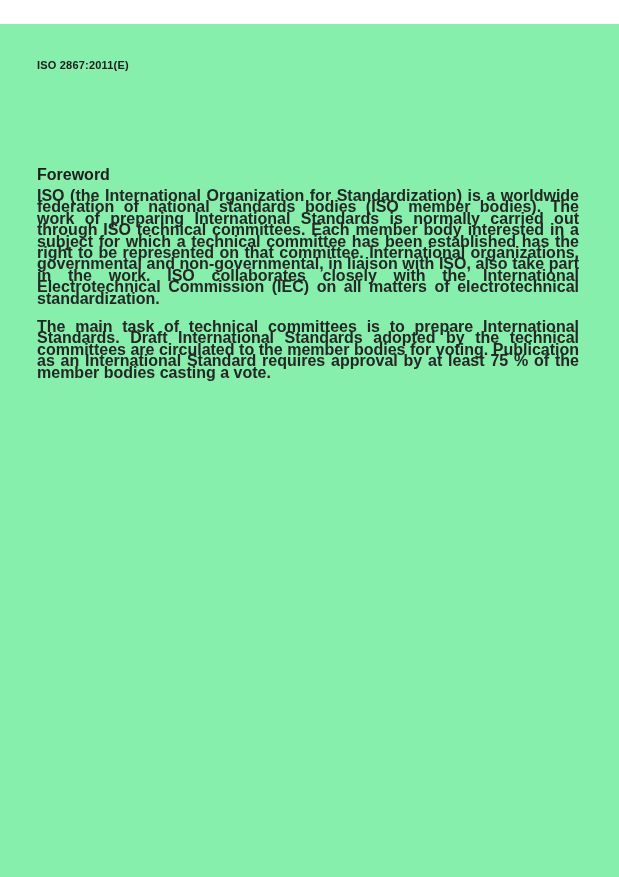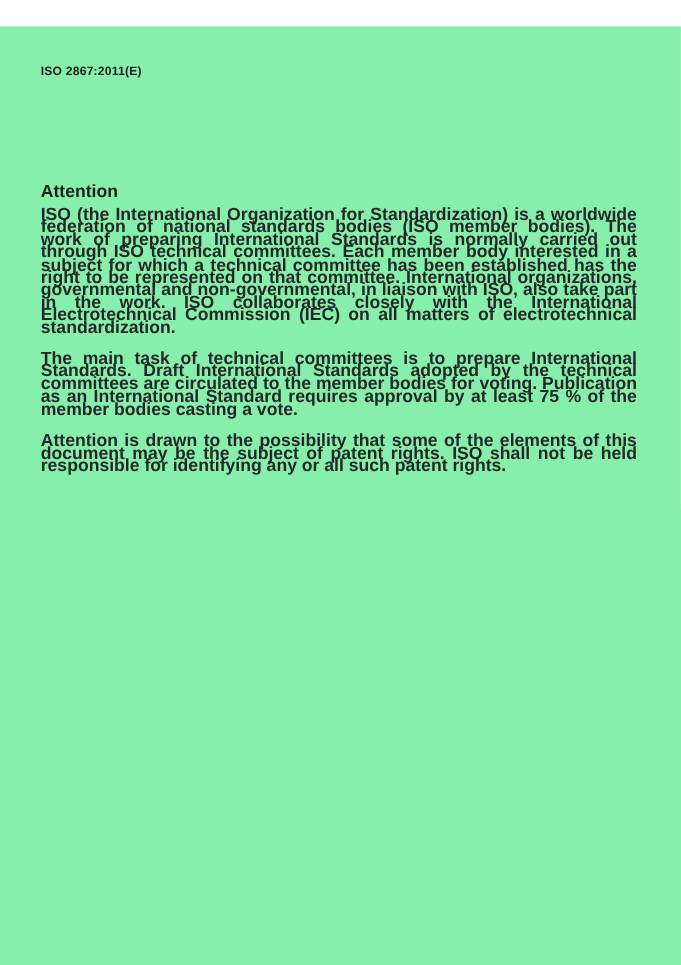--- a/index.html
+++ b/index.html
@@ -71,22 +71,21 @@
     color: #333333;
   }
 </style>
 </head>
 <body>
 
 <div class="page">
 
   <div class="doc-reference">ISO 2867:2011(E)</div>
 
-  <h1 class="section-title">Attention</h1>
+  <h1 class="section-title">Foreword</h1>
 
   <div class="body-text">
       <p><span>ISO (the International Organization for Standardization) is a worldwide federation of national standards bodies (ISO member bodies). The work of preparing International Standards is normally carried out through ISO technical committees. Each member body interested in a subject for which a technical committee has been established has the right to be represented on that committee. International organizations, governmental and non-governmental, in liaison with ISO, also take part in the work. ISO collaborates closely with the International Electrotechnical Commission (IEC) on all matters of electrotechnical standardization.</span></p>
       <p><span>The main task of technical committees is to prepare International Standards. Draft International Standards adopted by the technical committees are circulated to the member bodies for voting. Publication as an International Standard requires approval by at least 75 % of the member bodies casting a vote.</span></p>
-      <p><span>Attention is drawn to the possibility that some of the elements of this document may be the subject of patent rights. ISO shall not be held responsible for identifying any or all such patent rights.</span></p>
     </div>
 
 
 </div>
 
 </body></html>

